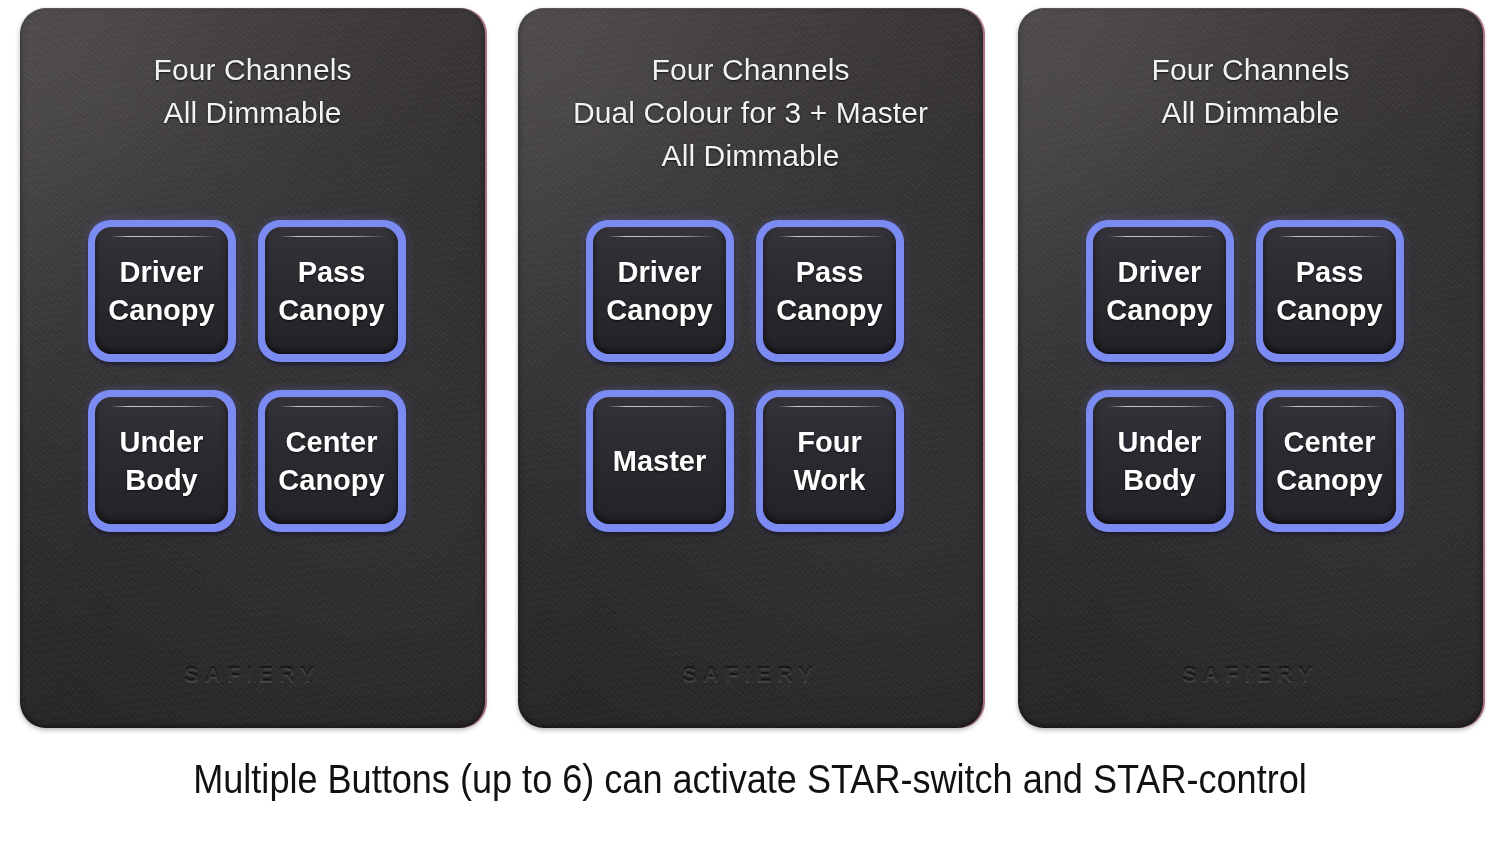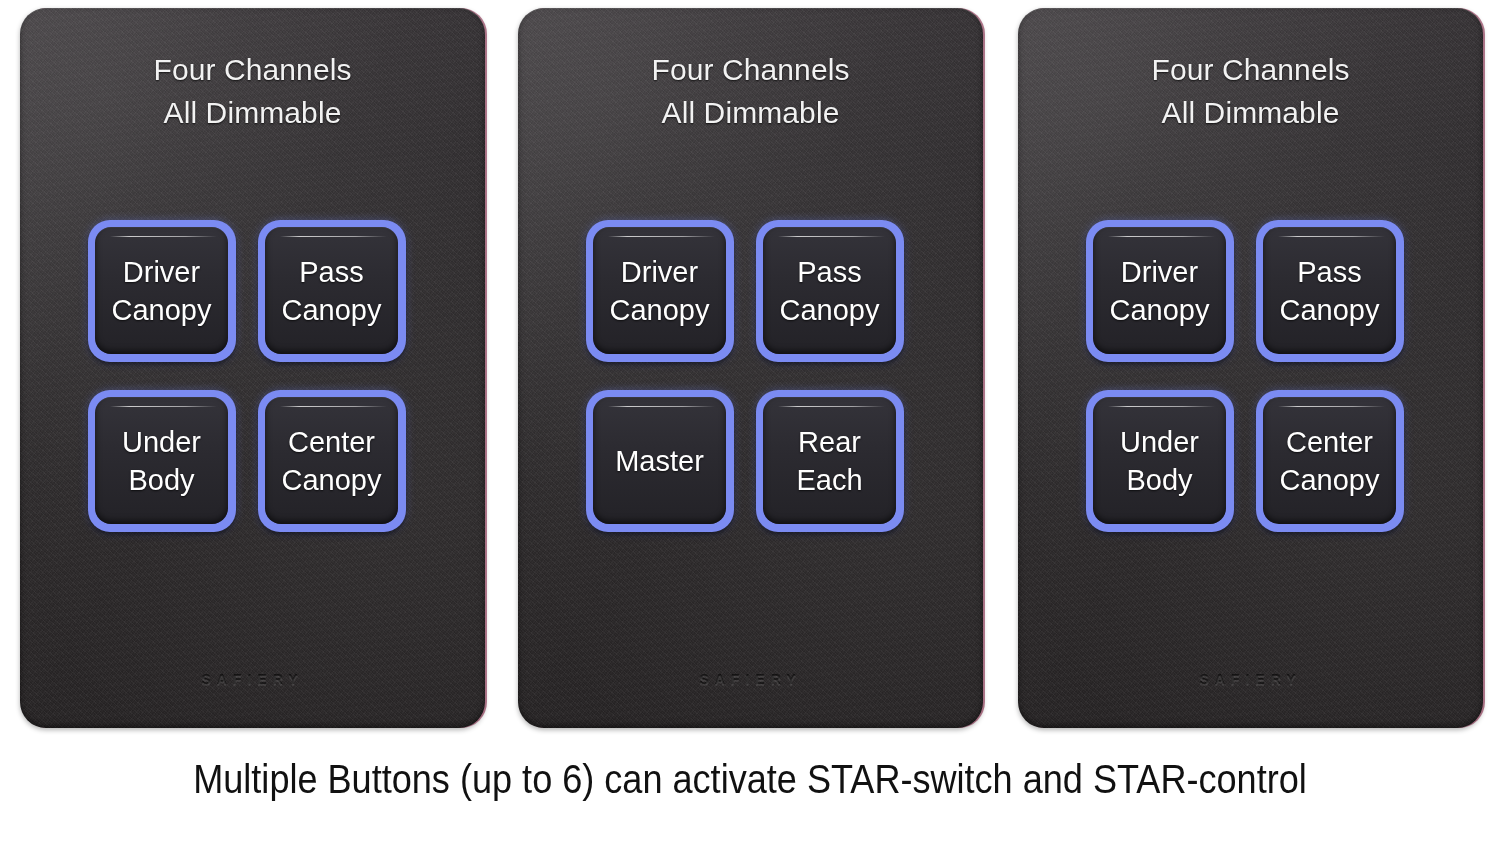--- a/index.html
+++ b/index.html
@@ -133,35 +133,35 @@
     right: 8%;
     top: 9px;
     height: 1px;
     background: linear-gradient(90deg, rgba(255,255,255,0) 0%, rgba(255,255,255,0.75) 18%, rgba(255,255,255,0.55) 70%, rgba(255,255,255,0) 100%);
   }
   .btn-label {
     display: block;
     color: #ffffff;
     font-size: 29px;
     line-height: 38px;
-    font-weight: 400;
+    font-weight: 700;
     text-align: center;
     white-space: nowrap;
     text-shadow: 0 1px 2px rgba(0,0,0,0.7);
   }
 
   
   .brand {
     position: absolute;
     left: 0;
     right: 0;
     bottom: 40px;
     text-align: center;
     z-index: 2;
-    font-size: 14px;
+    font-size: 22px;
     letter-spacing: 6px;
     font-weight: 700;
     color: rgba(255,255,255,0.035);
     text-shadow:
       0 1px 0 rgba(255,255,255,0.09),
       0 -1px 0 rgba(0,0,0,0.55);
     user-select: none;
     margin-top: 28px;
   }
 
@@ -219,20 +219,21 @@
             <span class="btn-label">Canopy</span>
           </div>
         </div>
       </div>
       <div class="brand">SAFIERY</div>
     </div>
 
     <div class="panel" id="panel-1">
       <div class="panel-header">
         <span class="hdr-line">Four Channels</span>
+        <span class="hdr-line">Dual Colour for 3 + Master</span>
         <span class="hdr-line">All Dimmable</span>
       </div>
       <div class="btn-grid">
         <div class="btn">
           <div class="btn-face">
             <span class="btn-label">Driver</span>
             <span class="btn-label">Canopy</span>
           </div>
         </div>
         <div class="btn">
@@ -242,22 +243,22 @@
           </div>
         </div>
         <div class="btn">
           <div class="btn-face">
             <span class="btn-label">Master</span>
 
           </div>
         </div>
         <div class="btn">
           <div class="btn-face">
-            <span class="btn-label">Rear</span>
-            <span class="btn-label">Each</span>
+            <span class="btn-label">Four</span>
+            <span class="btn-label">Work</span>
           </div>
         </div>
       </div>
       <div class="brand">SAFIERY</div>
     </div>
 
     <div class="panel" id="panel-2">
       <div class="panel-header">
         <span class="hdr-line">Four Channels</span>
         <span class="hdr-line">All Dimmable</span>

